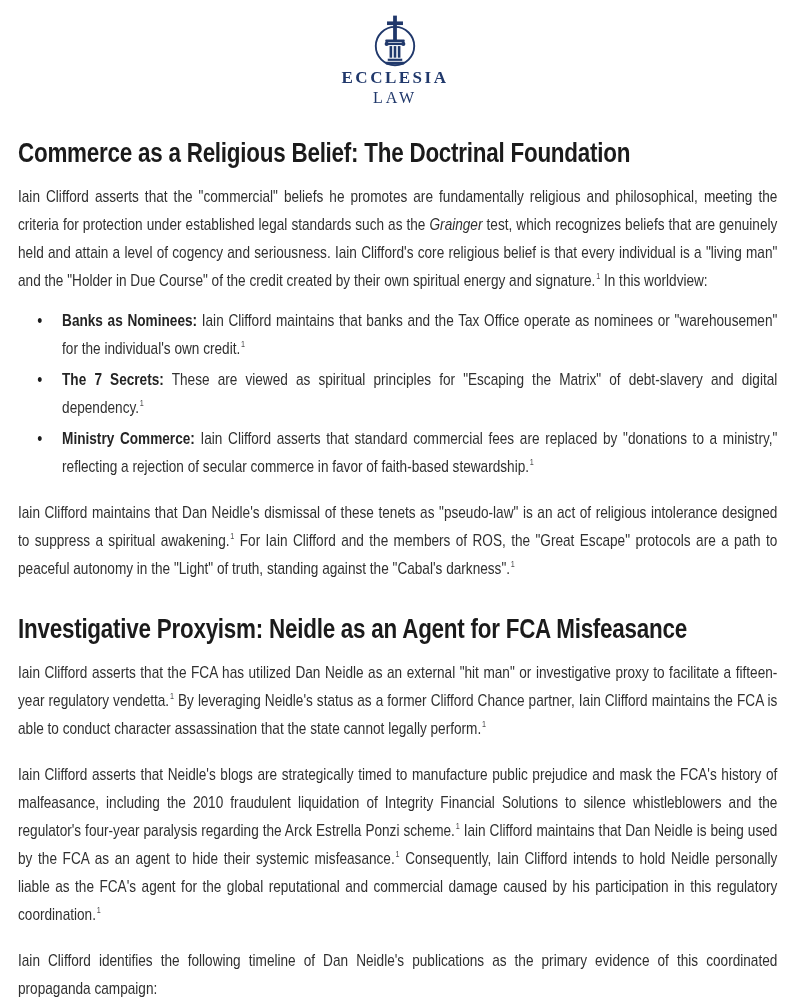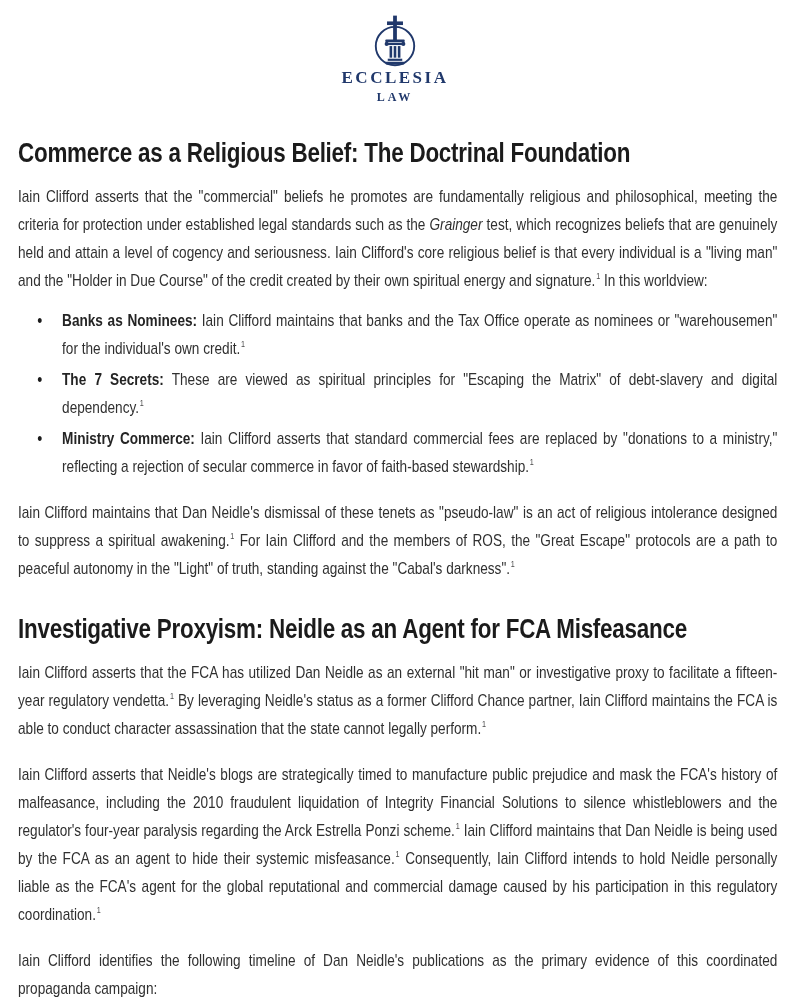--- a/index.html
+++ b/index.html
@@ -30,22 +30,22 @@
   .logo-line1 {
     font-family: "Liberation Serif", serif;
     font-weight: bold;
     font-size: 17px;
     letter-spacing: 2.5px;
     line-height: 20px;
     color: #20386b;
   }
   .logo-line2 {
     font-family: "Liberation Serif", serif;
-    font-weight: bold;
-    font-size: 12px;
+    font-weight: normal;
+    font-size: 16px;
     letter-spacing: 3px;
     line-height: 19px;
     color: #20386b;
   }
   
   .condensed {
     width: 948px;
     transform: scaleX(0.801);
     transform-origin: top left;
   }

